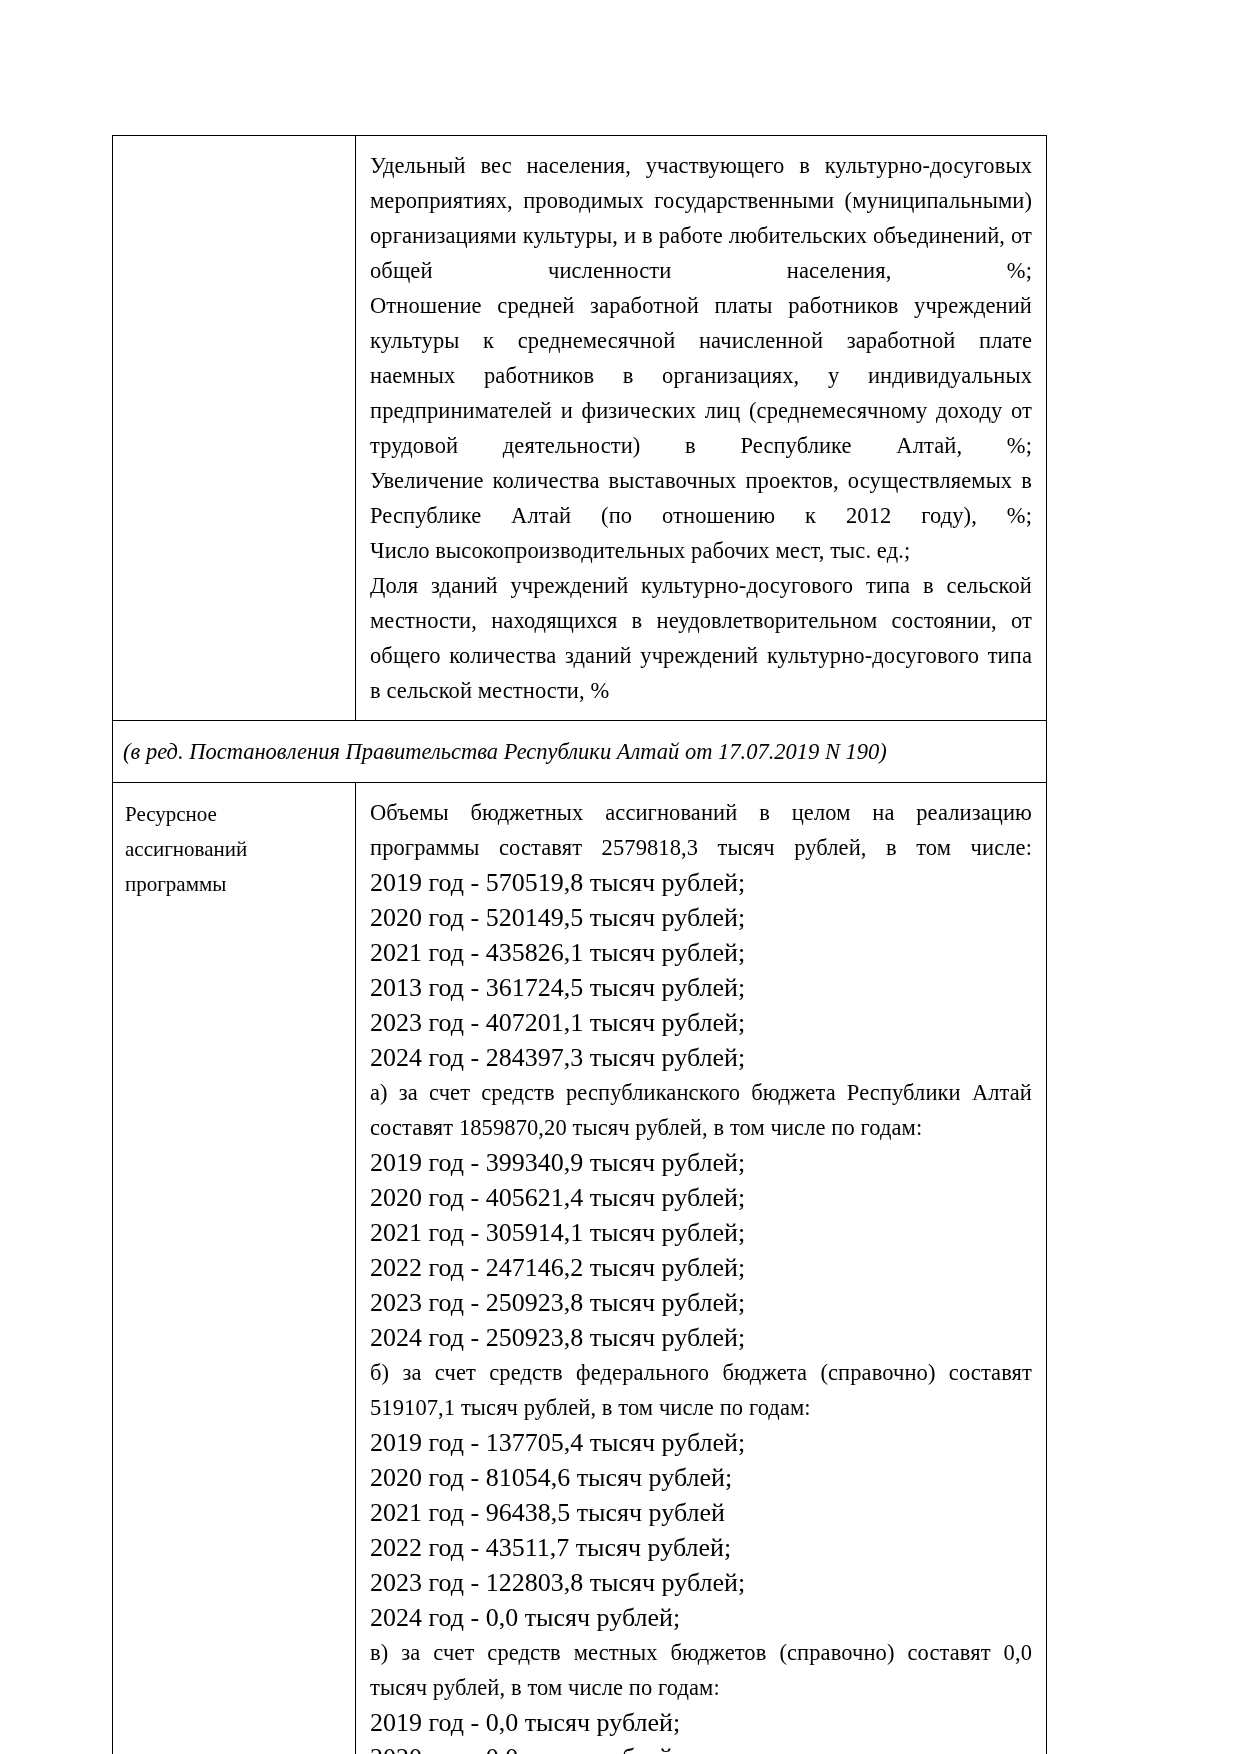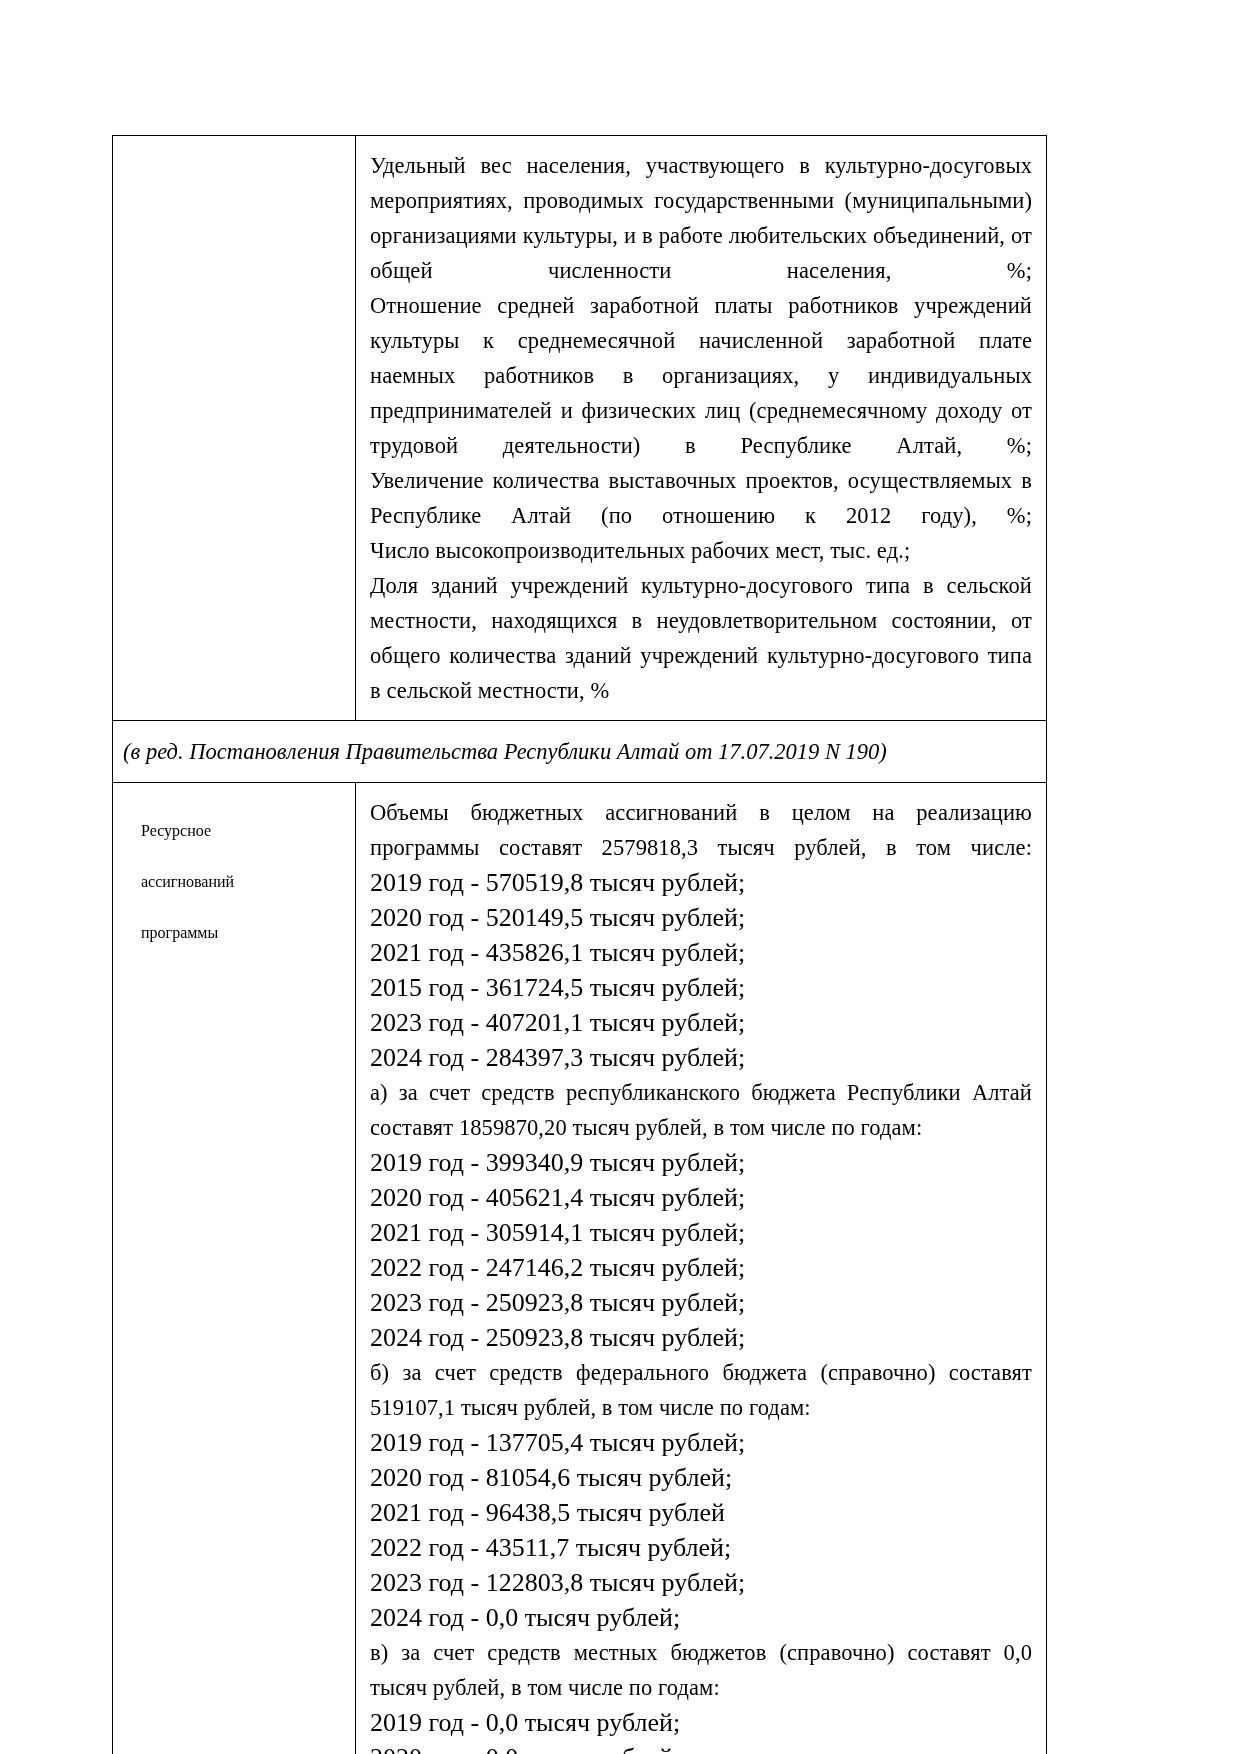--- a/index.html
+++ b/index.html
@@ -66,23 +66,23 @@
   .para + .para { margin-top: 0; }
 
   .line {
     font-size: 26px;
     line-height: 35px;
     margin: 0;
     white-space: nowrap;
   }
 
   .label-line {
-    font-size: 16px;
+    font-size: 21px;
     line-height: 35px;
-    margin: 16px;
+    margin: 0;
   }
 
   .note-line {
     font-size: 22.5px;
     line-height: 33px;
     margin: 0;
   }
 
   
   .j {
@@ -136,21 +136,21 @@
             <p class="label-line">ассигнований</p>
             <p class="label-line">программы</p>
           </div>
         </td>
         <td class="col-body">
           <div class="cell-pad">
             <p class="para j">Объемы бюджетных ассигнований в целом на реализацию программы составят 2579818,3 тысяч рублей, в том числе:</p>
             <p class="line">2019 год - 570519,8 тысяч рублей;</p>
             <p class="line">2020 год - 520149,5 тысяч рублей;</p>
             <p class="line">2021 год - 435826,1 тысяч рублей;</p>
-            <p class="line">2015 год - 361724,5 тысяч рублей;</p>
+            <p class="line">2013 год - 361724,5 тысяч рублей;</p>
             <p class="line">2023 год - 407201,1 тысяч рублей;</p>
             <p class="line">2024 год - 284397,3 тысяч рублей;</p>
 
             <p class="para j-left">а) за счет средств республиканского бюджета Республики Алтай составят 1859870,20 тысяч рублей, в том числе по годам:</p>
             <p class="line">2019 год - 399340,9 тысяч рублей;</p>
             <p class="line">2020 год - 405621,4 тысяч рублей;</p>
             <p class="line">2021 год - 305914,1 тысяч рублей;</p>
             <p class="line">2022 год - 247146,2 тысяч рублей;</p>
             <p class="line">2023 год - 250923,8 тысяч рублей;</p>
             <p class="line">2024 год - 250923,8 тысяч рублей;</p>

